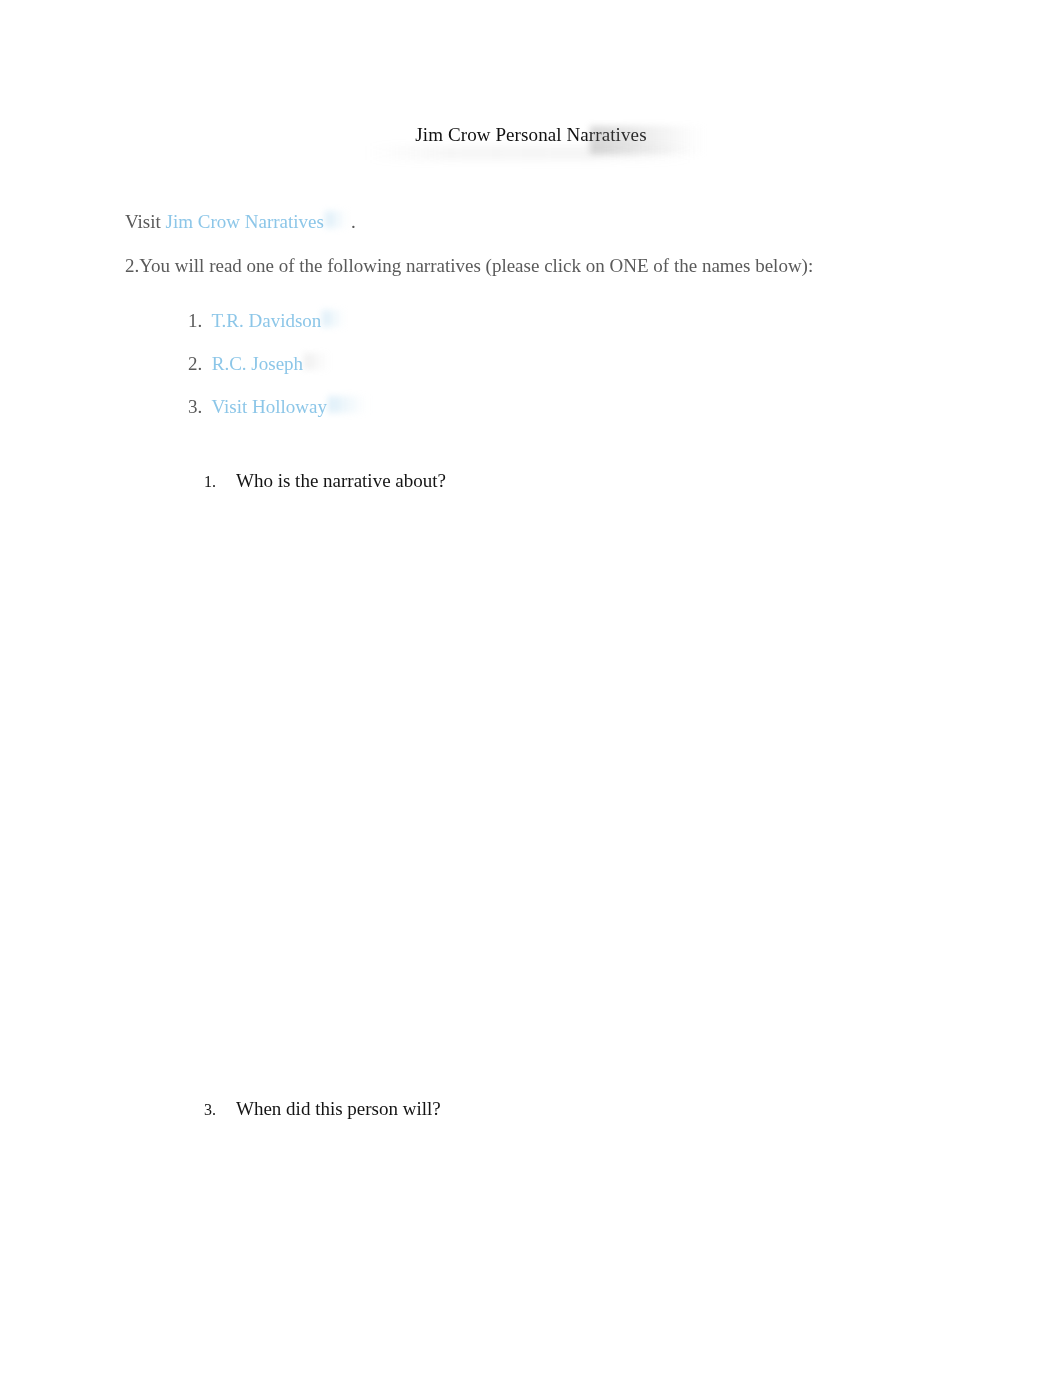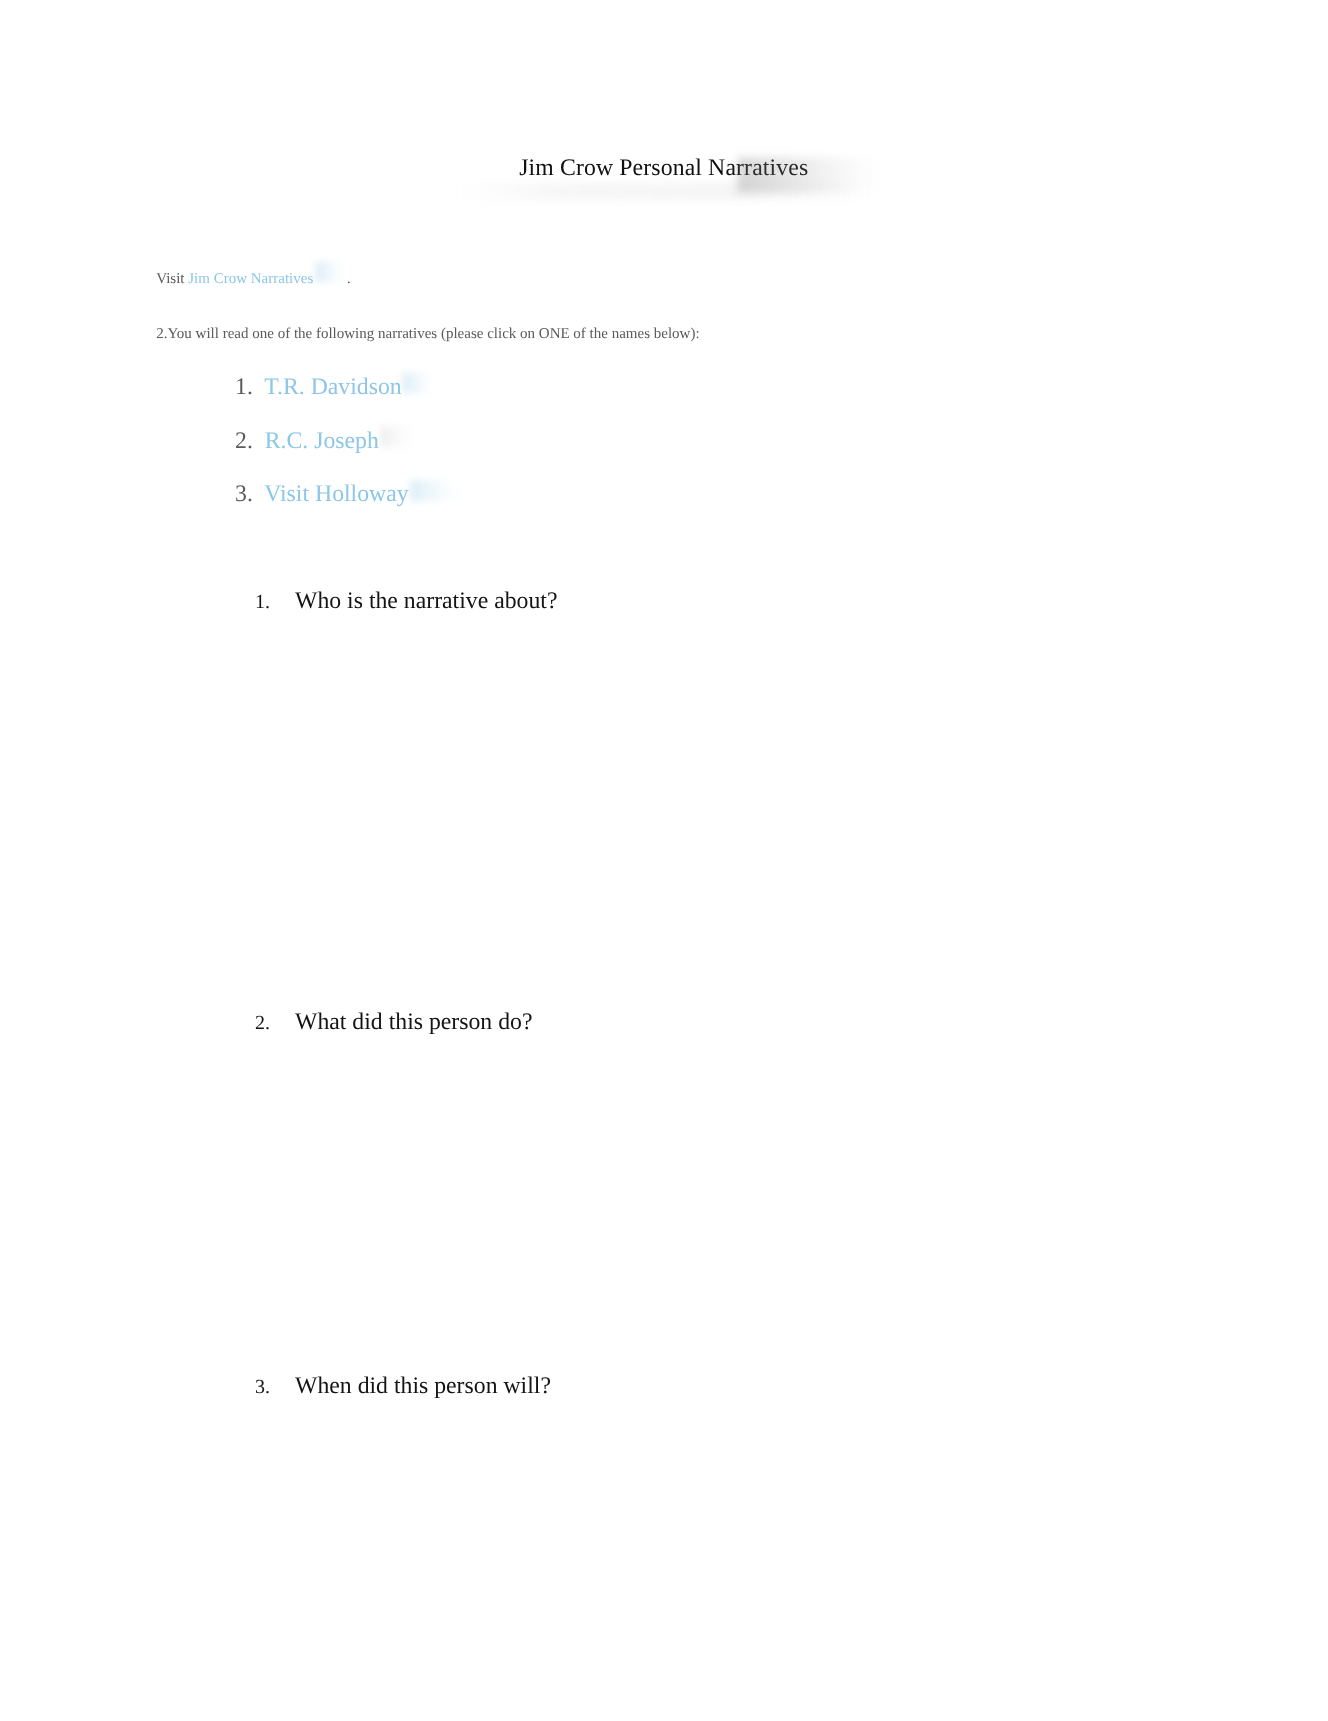--- a/index.html
+++ b/index.html
@@ -66,21 +66,21 @@
         rgba(255,255,255,0) 0%,
         rgba(170,170,170,0.10) 25%,
         rgba(170,170,170,0.12) 70%,
         rgba(255,255,255,0) 100%);
     filter: blur(4px);
   }
 
   
   .para {
     position: absolute;
-    font-size: 12px;
+    font-size: 19px;
     line-height: 26px;
     color: #5a5a5a;
     white-space: nowrap;
     text-align: right;
   }
   .p-visit { left: 125px; top: 209px; }
   .p-instr { left: 125px; top: 253px; font-family: Liberation Serif, serif; }
 
   a.doclink,
   .doclink {
@@ -109,21 +109,21 @@
     background: linear-gradient(to right,
         rgba(150,150,150,0.16) 0%,
         rgba(180,180,180,0.09) 50%,
         rgba(255,255,255,0) 100%);
   }
 
   
   .namelist {
     position: absolute;
     left: 188px;
-    top: 297px;
+    top: 308px;
     margin: 0;
     padding: 0;
     list-style: none;
   }
   .namelist li {
     font-size: 19px;
     line-height: 26px;
     color: #5a5a5a;
     white-space: nowrap;
     margin-bottom: 17px;
@@ -200,23 +200,20 @@
       <span class="num">3.</span>
       <a class="doclink" href="#">Visit Holloway</a><span class="linksmudge wide"></span>
     </li>
   </ol>
 
   <div class="question q1">
     <span class="q-num">1.</span><span class="q-text">Who is the narrative about?</span>
   </div>
   <div class="answer-space a1"></div>
 
-  <div class="question q2">
-    <span class="q-num">2.</span><span class="q-text">What did this person do?</span>
-  </div>
   <div class="answer-space a2"></div>
 
   <div class="question q3">
     <span class="q-num">3.</span><span class="q-text">When did this person will?</span>
   </div>
   <div class="answer-space a3"></div>
 
 </div>
 
 </body></html>

